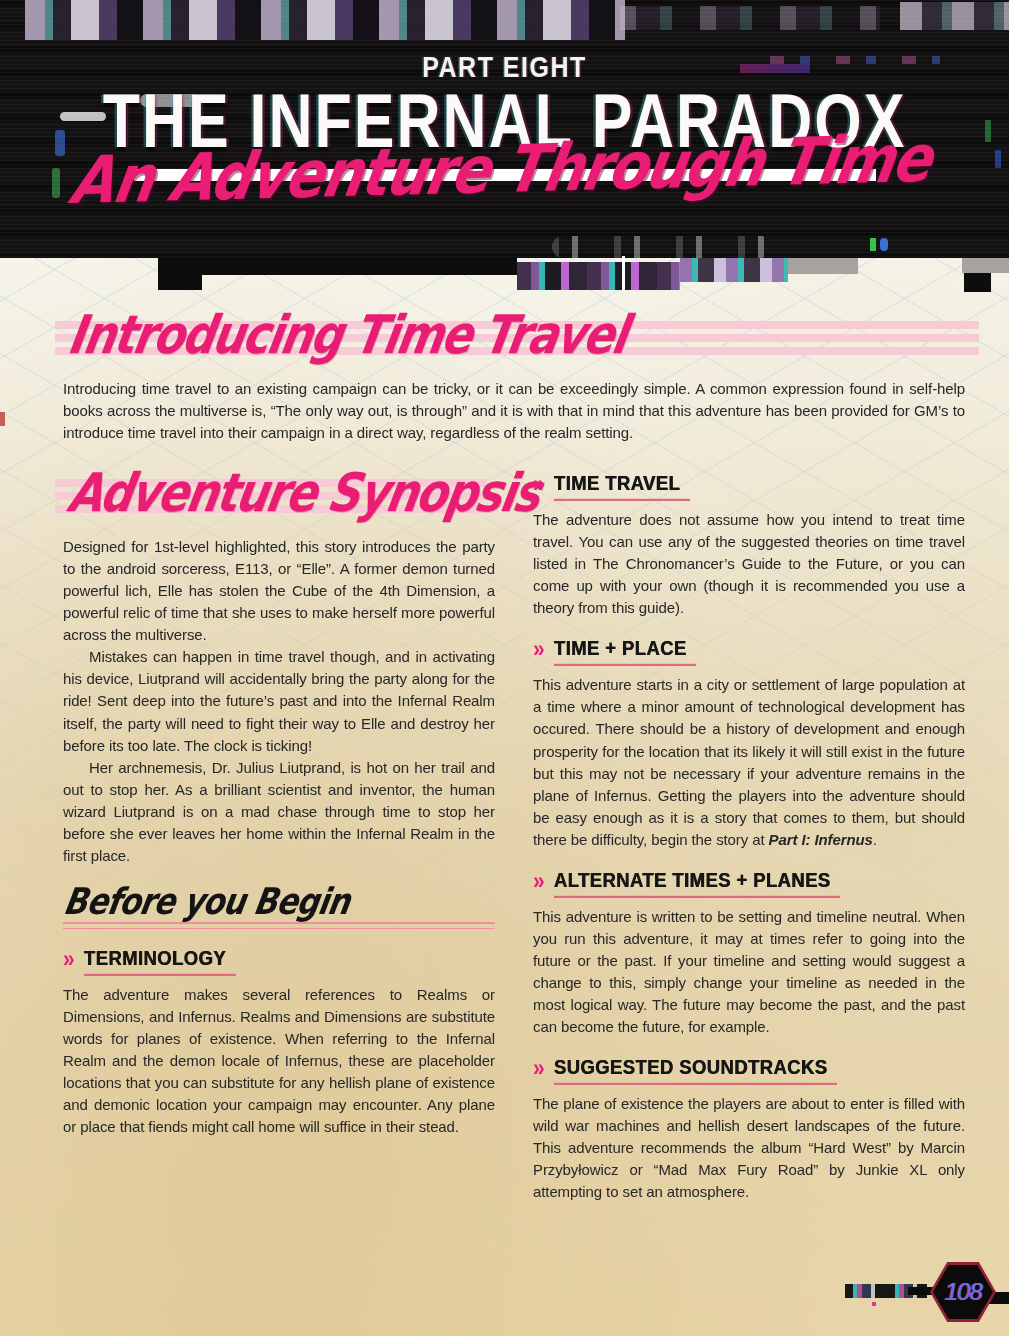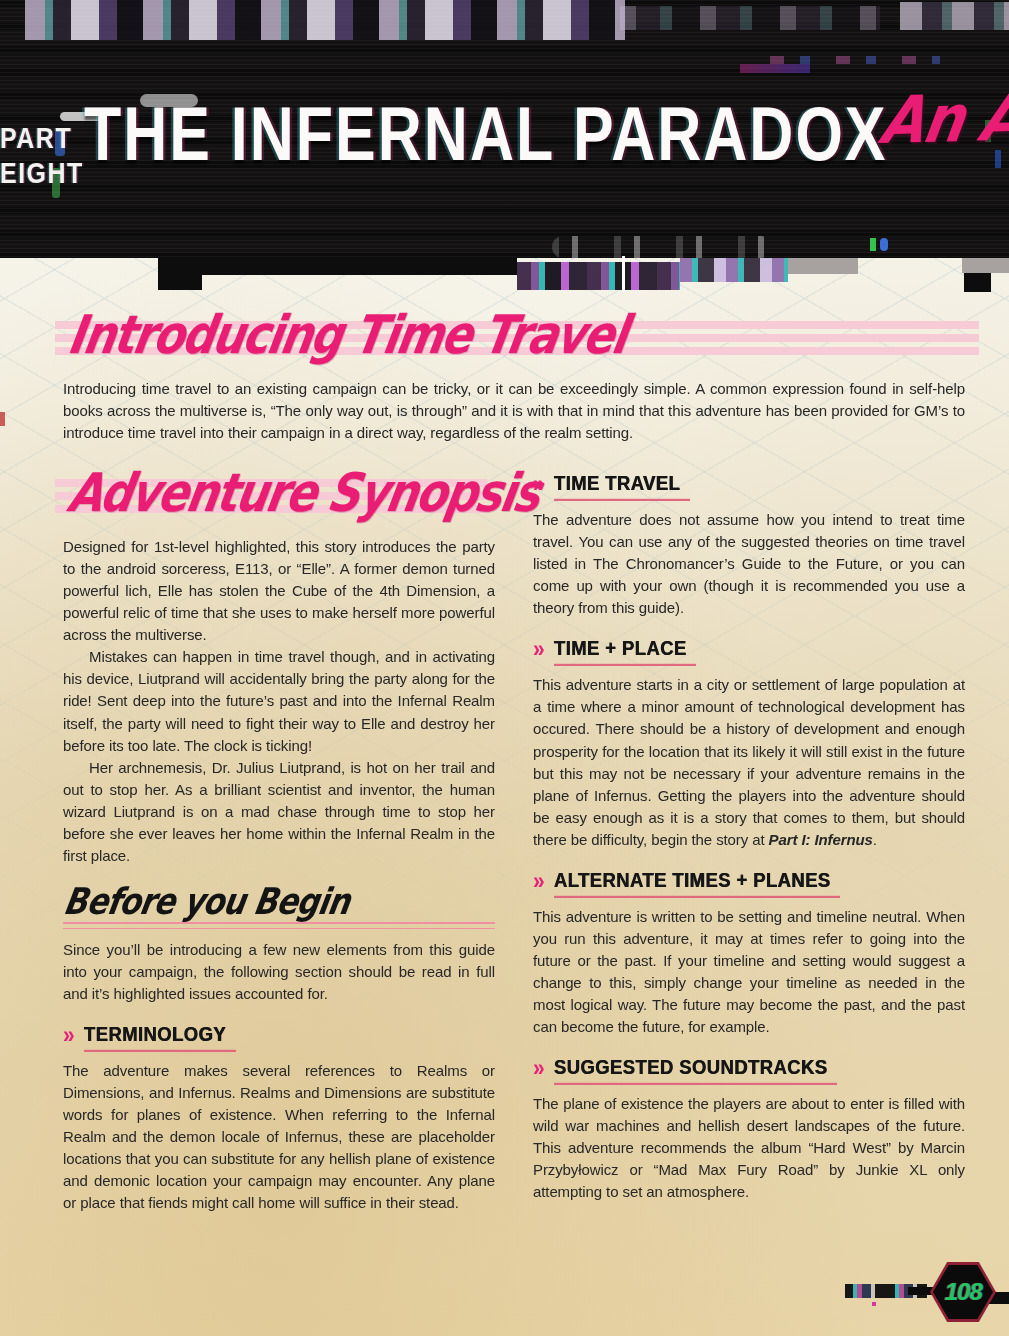--- a/index.html
+++ b/index.html
@@ -25,21 +25,21 @@
 
   
   .hdr{
     position:absolute; left:0; top:0; width:1009px; height:258px;
     background:
       repeating-linear-gradient(180deg, rgba(255,255,255,.045) 0 1px, transparent 1px 4px),
       repeating-linear-gradient(180deg, rgba(0,0,0,.35) 0 7px, transparent 7px 23px),
       #131112;
     z-index:3;
   }
-  .hdr-inner{position:relative; width:100%; height:100%; display:flex; align-items:center;}
+  .hdr-inner{position:relative; width:100%; height:100%; display:flex; flex-direction:column; align-items:center;}
   .part-label{
     margin-top:52px; color:#f4f2ef; font-weight:bold; font-size:25px; letter-spacing:1.5px;
     transform:scaleY(1.2); text-shadow:1.5px 0 rgba(180,60,120,.35), -1.5px 0 rgba(70,200,210,.3);
   }
   .main-title{
     margin-top:10px; color:#fbfaf8; font-weight:bold; font-size:61px; letter-spacing:2px; line-height:1;
     transform:scaleY(1.25); white-space:nowrap;
     text-shadow:2.5px 0 rgba(190,40,110,.30), -2.5px 0 rgba(60,210,220,.28), 0 3px 2px rgba(0,0,0,.55);
   }
   .title-bar{width:742px; height:12px; background:#fdfdfd; margin-top:17px;}
@@ -141,21 +141,21 @@
     left:930px; top:1262px; width:66px; height:60px; z-index:4;
     clip-path:polygon(26% 0%, 74% 0%, 100% 50%, 74% 100%, 26% 100%, 0% 50%);
     background:#8e2136;
   }
   .hex-inner{
     position:absolute; inset:3px;
     clip-path:polygon(26% 0%, 74% 0%, 100% 50%, 74% 100%, 26% 100%, 0% 50%);
     background:#0b0b0c; display:flex; align-items:center; justify-content:center;
   }
   .hex-num{
-    color:#22c55e; font-weight:bold; font-style:italic; font-size:24px; letter-spacing:-1px;
+    color:#8b5cf6; font-weight:normal; font-style:italic; font-size:24px; letter-spacing:-1px;
     text-shadow:1px 0 rgba(80,220,235,.55), -1px 0 rgba(235,60,110,.5);
   }
 </style>
 </head>
 <body>
 
 <div class="page">
 
   <div class="hdr">
     <div class="g g1"></div>
@@ -206,21 +206,20 @@
           <div class="stripes col"></div>
           <div class="script-h">Adventure Synopsis</div>
         </div>
         <p class="body-p">Designed for 1st-level highlighted, this story introduces the party to the android sorceress, E113, or “Elle”. A former demon turned powerful lich, Elle has stolen the Cube of the 4th Dimension, a powerful relic of time that she uses to make herself more powerful across the multiverse.</p>
         <p class="body-p indent">Mistakes can happen in time travel though, and in activating his device, Liutprand will accidentally bring the party along for the ride! Sent deep into the future’s past and into the Infernal Realm itself, the party will need to fight their way to Elle and destroy her before its too late. The clock is ticking!</p>
         <p class="body-p indent">Her archnemesis, Dr. Julius Liutprand, is hot on her trail and out to stop her. As a brilliant scientist and inventor, the human wizard Liutprand is on a mad chase through time to stop her before she ever leaves her home within the Infernal Realm in the first place.</p>
 
         <div class="byb">
           <div class="script-h">Before you Begin</div>
           <div class="dbl-line"></div>
-          <p class="body-p">Since you’ll be introducing a few new elements from this guide into your campaign, the following section should be read in full and it’s highlighted issues accounted for.</p>
         </div>
 
         <div class="sect">
           <div class="minor-h">
             <span class="marker">»</span>
             <span class="mh-text">TERMINOLOGY</span>
           </div>
           <p class="body-p">The adventure makes several references to Realms or Dimensions, and Infernus. Realms and Dimensions are substitute words for planes of existence. When referring to the Infernal Realm and the demon locale of Infernus, these are placeholder locations that you can substitute for any hellish plane of existence and demonic location your campaign may encounter. Any plane or place that fiends might call home will suffice in their stead.</p>
         </div>
       </div>

